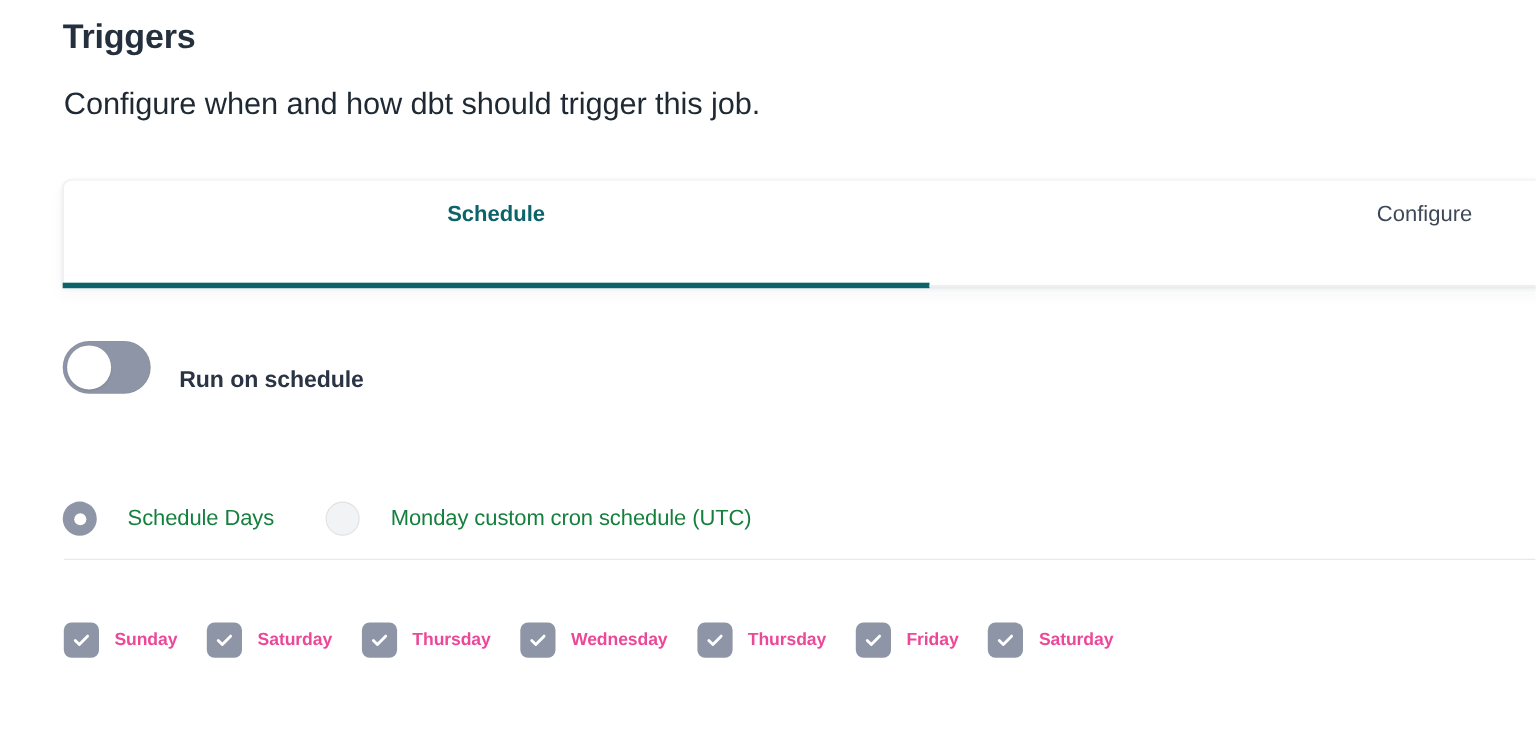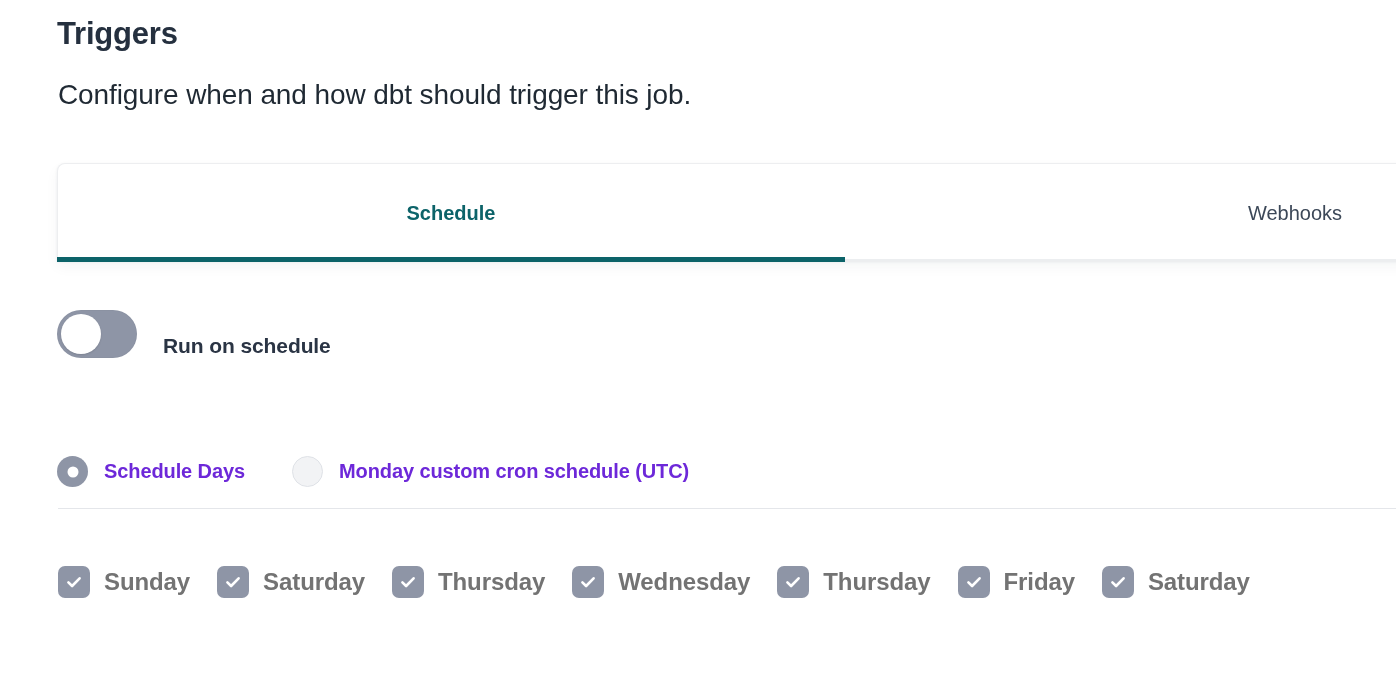--- a/index.html
+++ b/index.html
@@ -58,21 +58,21 @@
     border-top-left-radius: 8px;
     border-top-right-radius: 8px;
     box-shadow: 0 1px 3px rgba(30, 40, 60, 0.07),
                 0 6px 14px rgba(30, 40, 60, 0.045);
     box-sizing: border-box;
   }
 
   .tabs-row {
     position: absolute;
     left: 57px;
-    top: 163px;
+    top: 145px;
     width: 1340px;
     height: 104px;
   }
 
   .tab {
     position: absolute;
     top: 0;
     height: 100px;
     display: flex;
     align-items: center;
@@ -183,24 +183,24 @@
     width: 11px;
     height: 11px;
     border-radius: 50%;
     background: #ffffff;
   }
   .radio.unchecked {
     background: #f2f3f5;
     border: 1.5px solid #dfe2e7;
   }
   .radio-label {
-    margin-left: 16px;
+    margin-left: 28px;
     font-size: 20px;
-    font-weight: bold;
-    color: #6d28d9;
+    font-weight: normal;
+    color: #15803d;
     letter-spacing: -0.1px;
   }
 
   
   .divider {
     position: absolute;
     left: 58px;
     top: 508px;
     width: 1338px;
     height: 1px;
@@ -231,44 +231,44 @@
     flex: none;
     display: flex;
     align-items: center;
     justify-content: center;
   }
   .checkbox svg {
     display: block;
   }
   .day-label {
     margin-left: 14px;
-    font-size: 24px;
+    font-size: 16px;
     font-weight: bold;
-    color: #737373;
+    color: #ec4899;
     letter-spacing: -0.1px;
     white-space: nowrap;
   }
 </style>
 </head>
 <body>
 
 <div class="page">
 
   <div class="page-title">Triggers</div>
 
   <div class="page-subtitle">Configure when and how dbt should trigger this job.</div>
 
   <div class="tab-card"></div>
 
   <div class="tabs-row">
     <div class="tab tab-schedule">
       <span>Schedule</span>
     </div>
     <div class="tab tab-webhooks">
-      <span>Webhooks</span>
+      <span>Configure</span>
     </div>
   </div>
 
   <div class="tab-underline"></div>
   <div class="tab-underline-rest"></div>
 
   <div class="toggle-row">
     <div class="toggle">
       <div class="knob"></div>
     </div>

